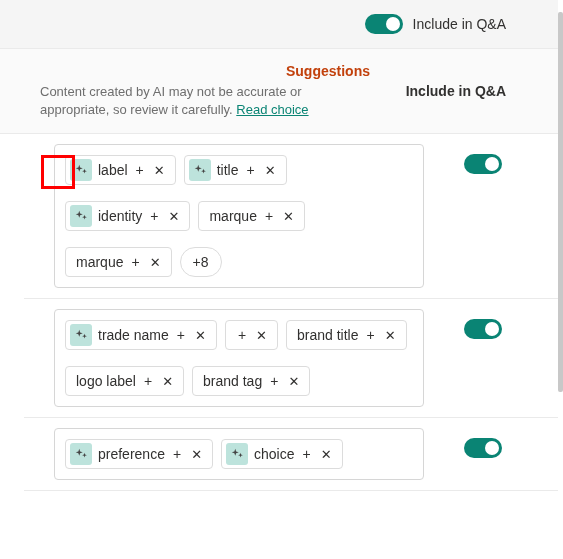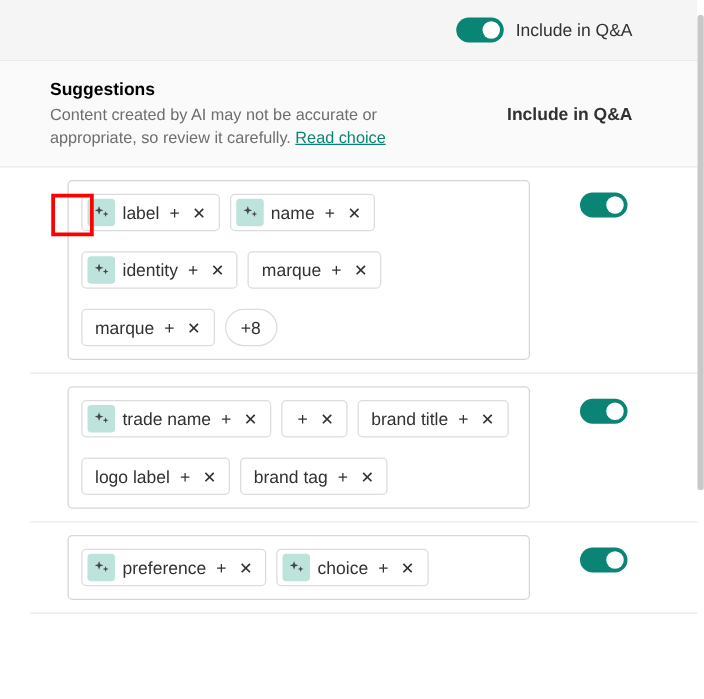--- a/index.html
+++ b/index.html
@@ -78,21 +78,22 @@
       display: flex;
       gap: 24px;
       align-items: center;
     }
 
     .subheader-left { flex: 0 0 330px; }
     .subheader-title {
       font-weight: 600;
       font-size: 14px;
       margin-bottom: 4px;
-      color: #000000;
+      color: #c2410c;
+      text-align: right;
     }
     .subheader-help {
       font-size: 13px;
       color: #6e6e6e;
       line-height: 1.4;
     }
     .subheader-help .link {
       color: #0a8474;
       text-decoration: underline;
       cursor: pointer;
@@ -234,21 +235,21 @@
             <span class="txt">label</span>
             <span class="plus">+</span>
             <span class="x">✕</span>
           </div>
           <div class="chip">
             <span class="sparkle-badge">
               <svg width="14" height="14" viewBox="0 0 24 24">
                 <path d="M9 3l1.5 4.5L15 9l-4.5 1.5L9 15l-1.5-4.5L3 9l4.5-1.5L9 3zm9 7l1 3 3 1-3 1-1 3-1-3-3-1 3-1 1-3z"></path>
               </svg>
             </span>
-            <span class="txt">name</span>
+            <span class="txt">title</span>
             <span class="plus">+</span>
             <span class="x">✕</span>
           </div>
           <div class="chip">
             <span class="sparkle-badge">
               <svg width="14" height="14" viewBox="0 0 24 24">
                 <path d="M9 3l1.5 4.5L15 9l-4.5 1.5L9 15l-1.5-4.5L3 9l4.5-1.5L9 3zm9 7l1 3 3 1-3 1-1 3-1-3-3-1 3-1 1-3z"></path>
               </svg>
             </span>
             <span class="txt">identity</span>

